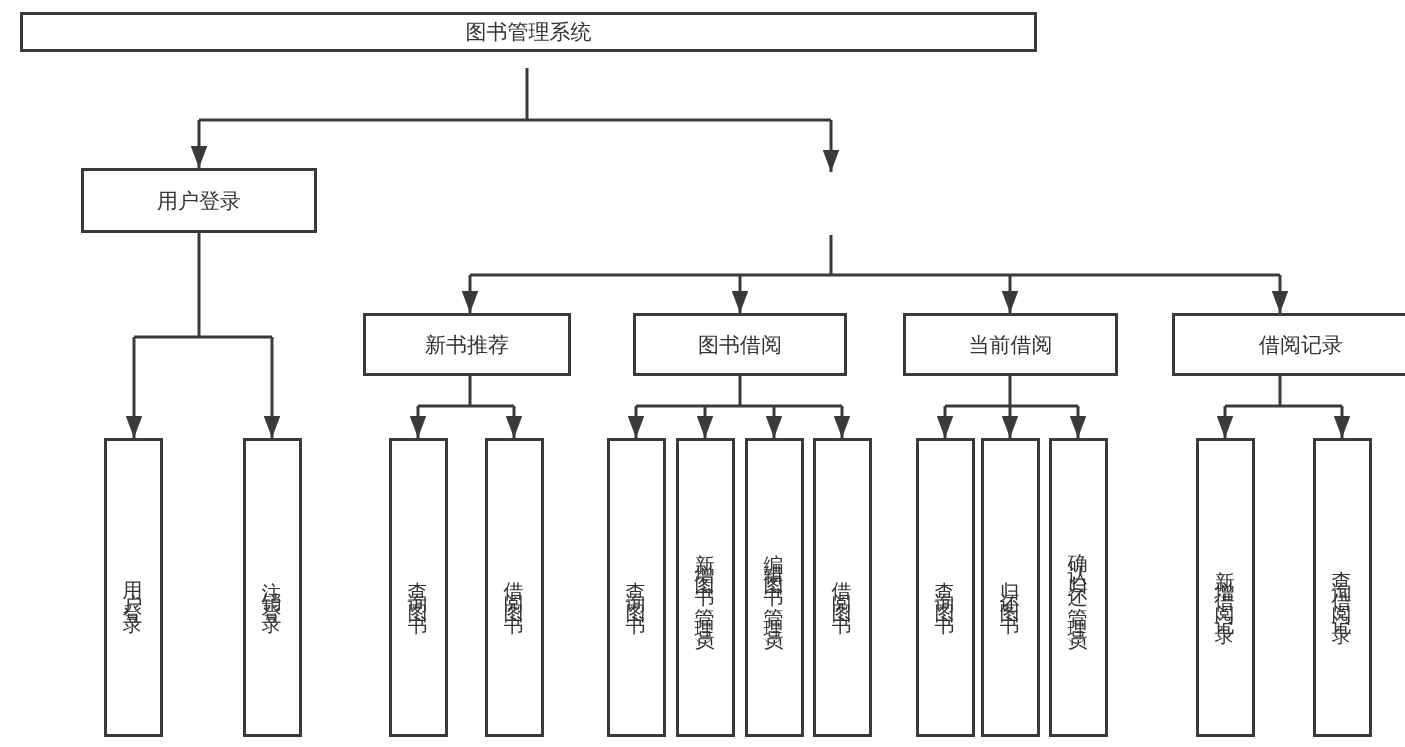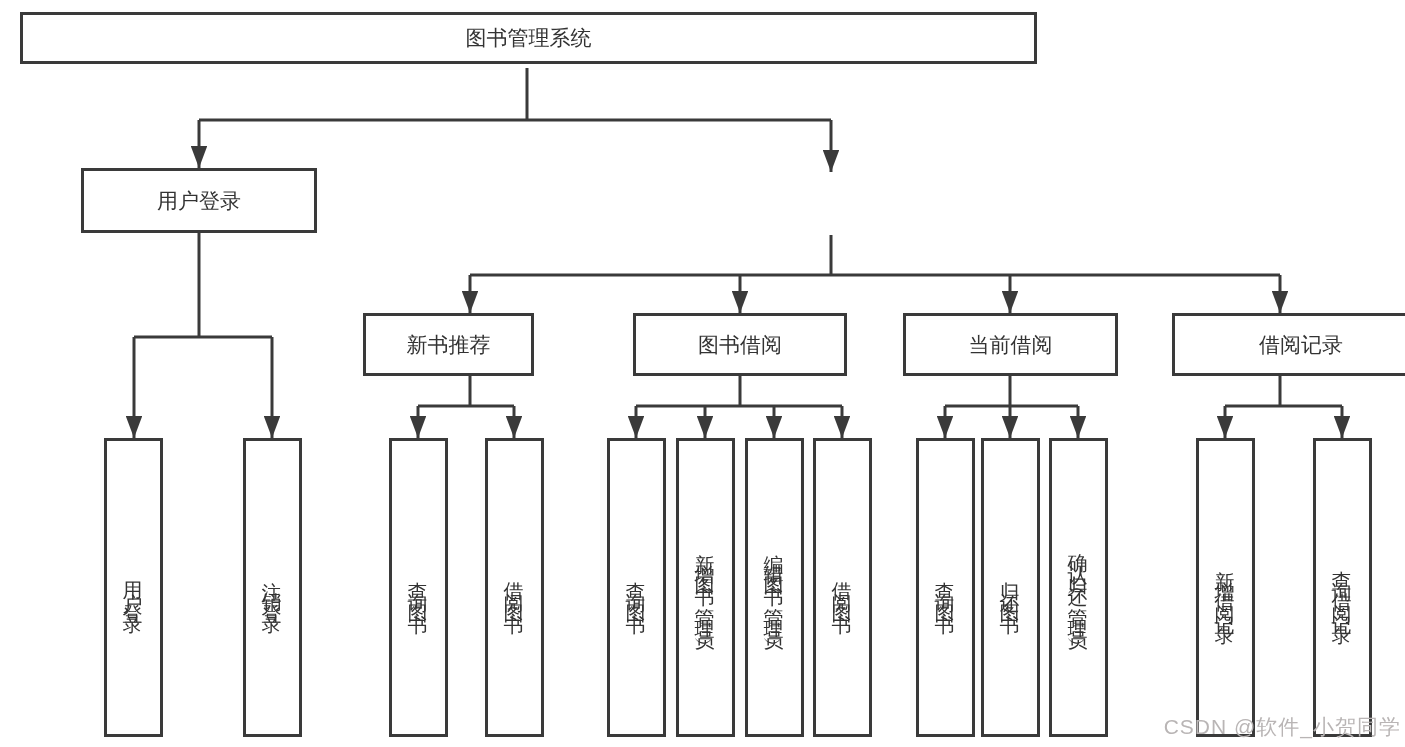--- a/index.html
+++ b/index.html
@@ -76,25 +76,25 @@
     <line class="ar" x1="705" y1="406" x2="705" y2="438" marker-end="url(#ah)"></line>
     <line class="ar" x1="774" y1="406" x2="774" y2="438" marker-end="url(#ah)"></line>
     <line class="ar" x1="842" y1="406" x2="842" y2="438" marker-end="url(#ah)"></line>
     <line class="ar" x1="945" y1="406" x2="945" y2="438" marker-end="url(#ah)"></line>
     <line class="ar" x1="1010" y1="406" x2="1010" y2="438" marker-end="url(#ah)"></line>
     <line class="ar" x1="1078" y1="406" x2="1078" y2="438" marker-end="url(#ah)"></line>
     <line class="ar" x1="1225" y1="406" x2="1225" y2="438" marker-end="url(#ah)"></line>
     <line class="ar" x1="1342" y1="406" x2="1342" y2="438" marker-end="url(#ah)"></line>
   </svg>
 
-  <div class="node" style="left:20px;top:12px;width:1017px;height:52px">图书管理系统</div>
+  <div class="node" style="left:20px;top:12px;width:1017px;height:40px">图书管理系统</div>
 
   <div class="node" style="left:81px;top:168px;width:236px;height:65px">用户登录</div>
 
-  <div class="node" style="left:363px;top:313px;width:171px;height:63px">新书推荐</div>
+  <div class="node" style="left:363px;top:313px;width:208px;height:63px">新书推荐</div>
   <div class="node" style="left:903px;top:313px;width:215px;height:63px">当前借阅</div>
   <div class="node" style="left:633px;top:313px;width:214px;height:63px">图书借阅</div>
   <div class="node" style="left:1172px;top:313px;width:258px;height:63px">借阅记录</div>
 
   <div class="node v" style="left:104px;top:438px;width:59px;height:299px">用户登录</div>
   <div class="node v" style="left:243px;top:438px;width:59px;height:299px">注销登录</div>
 
   <div class="node v" style="left:389px;top:438px;width:59px;height:299px">查询图书</div>
   <div class="node v" style="left:485px;top:438px;width:59px;height:299px">借阅图书</div>
 
@@ -103,15 +103,14 @@
   <div class="node v" style="left:745px;top:438px;width:59px;height:299px">编辑图书（管理员）</div>
   <div class="node v" style="left:813px;top:438px;width:59px;height:299px">借阅图书</div>
 
   <div class="node v" style="left:916px;top:438px;width:59px;height:299px">查询图书</div>
   <div class="node v" style="left:981px;top:438px;width:59px;height:299px">归还图书</div>
   <div class="node v" style="left:1049px;top:438px;width:59px;height:299px">确认归还（管理员）</div>
 
   <div class="node v" style="left:1196px;top:438px;width:59px;height:299px">新增借阅记录</div>
   <div class="node v" style="left:1313px;top:438px;width:59px;height:299px">查询借阅记录</div>
 
-  <div class="watermark">CSDN @软件_小贺同学</div>
 
 </div>
 
 </body></html>

